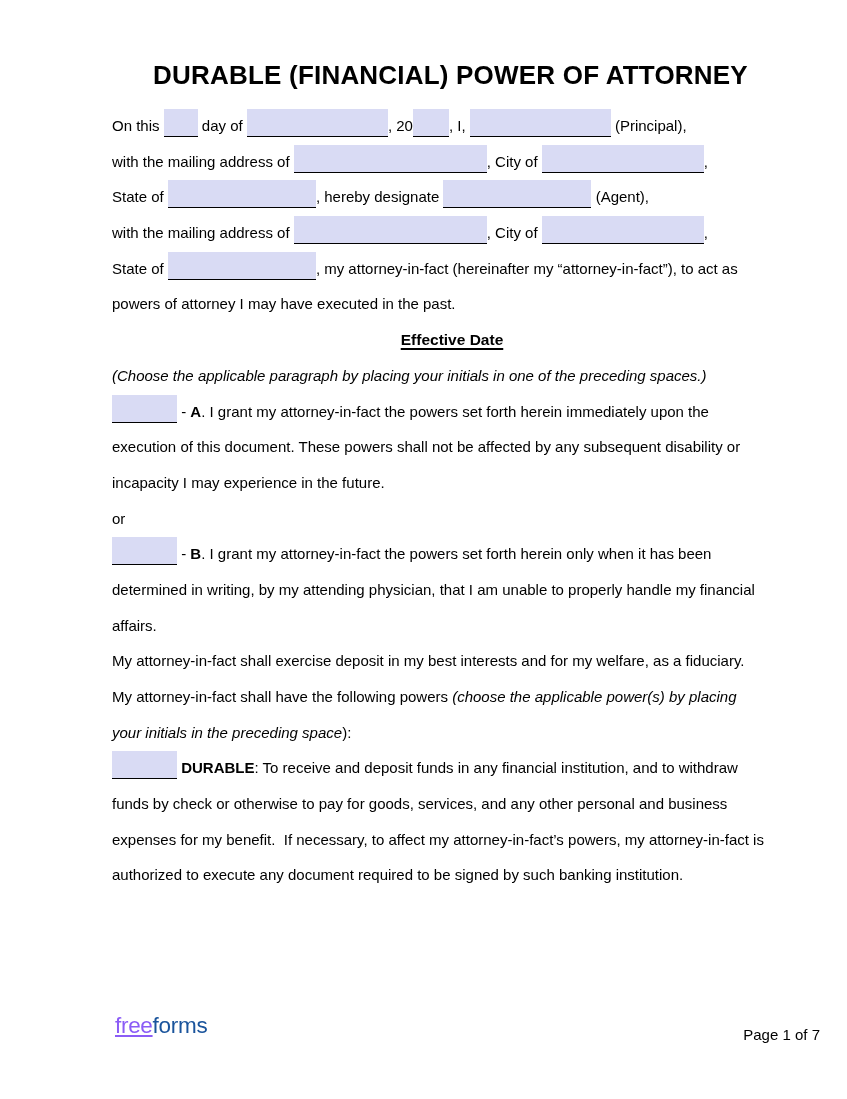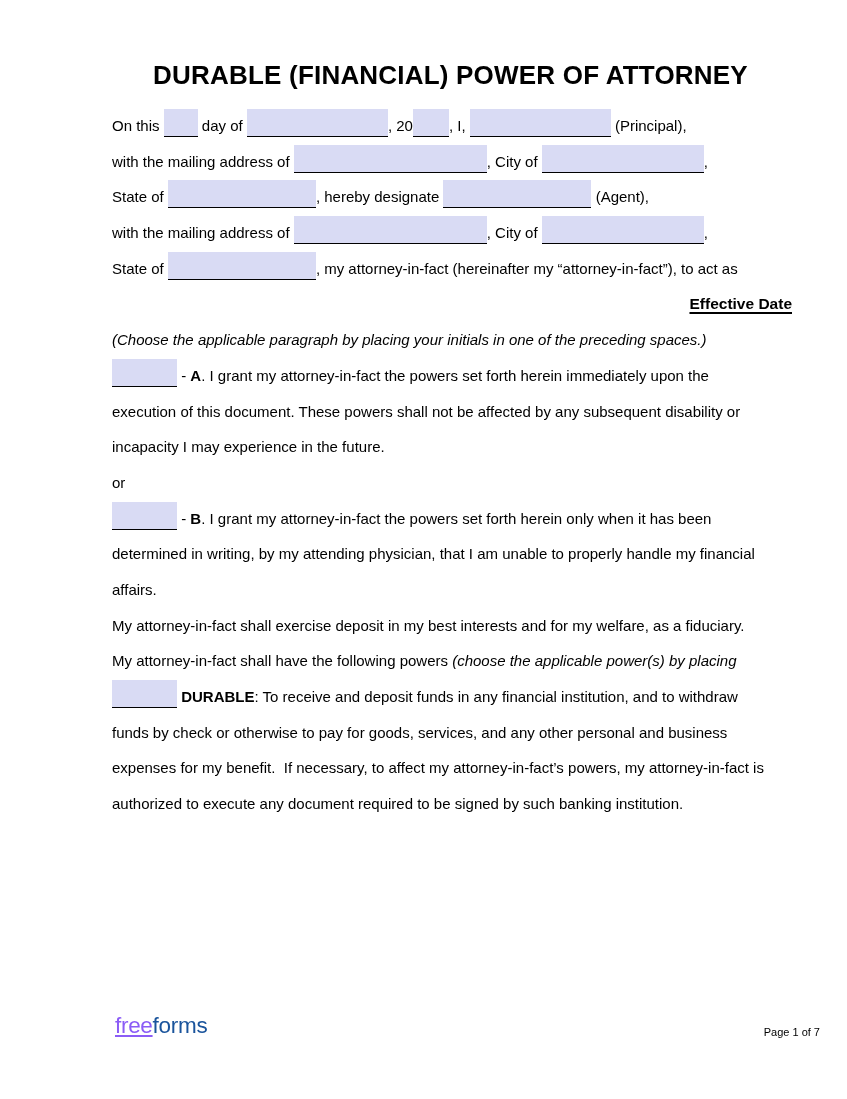--- a/index.html
+++ b/index.html
@@ -6,75 +6,77 @@
   .page{
     position:relative;width:847px;height:1099px;background:#ffffff;
     font-family:"Liberation Sans",sans-serif;color:#000;overflow:hidden;margin-left:27px;
   }
   .title{
     position:absolute;top:60px;left:0;width:100%;text-align:center;
     font-size:26px;font-weight:bold;letter-spacing:.2px;
   }
   .content{position:absolute;left:85px;top:108px;width:680px;}
   .row{height:35.7px;line-height:35.7px;white-space:pre;font-size:15px;}
-  .row.center{text-align:right;}
+  .row.center{text-align:center;}
   .heading{font-weight:bold;text-decoration:underline;text-decoration-thickness:1.8px;text-underline-offset:3px;font-size:15.5px;}
   .italic{font-style:italic;}
   .b{font-weight:bold;}
   .blank{
     display:inline-block;background:#d9dbf4;border-bottom:1.6px solid #000;
     height:27px;vertical-align:-6px;
   }
   .w-day{width:34px}.w-year{width:36px}.w-month{width:141px}.w-name{width:141px}
   .w-addr{width:193px}.w-city{width:162px}.w-state{width:148px}.w-agent{width:148px}
   .w-init{width:65px}
   .footer-logo{position:absolute;left:88px;top:1013px;font-size:22.5px;letter-spacing:-.3px;}
   .footer-logo .free{color:#8b5cf6;font-weight:400;text-decoration:underline;}
   .footer-logo .forms{color:#1a549c;font-weight:normal;}
-  .page-num{position:absolute;top:1026px;right:54px;font-size:11px;}
+  .page-num{position:absolute;top:1026px;right:54px;font-size:15px;}
 </style>
 </head>
 <body>
 
 <div class="page">
 
   <div class="title">DURABLE (FINANCIAL) POWER OF ATTORNEY</div>
 
   <div class="content">
 
     <div class="row"><span>On this </span><span class="blank w-day"></span><span> day of </span><span class="blank w-month"></span><span>, 20</span><span class="blank w-year"></span><span>, I, </span><span class="blank w-name"></span><span> (Principal),</span></div>
 
     <div class="row"><span>with the mailing address of </span><span class="blank w-addr"></span><span>, City of </span><span class="blank w-city"></span><span>,</span></div>
 
     <div class="row"><span>State of </span><span class="blank w-state"></span><span>, hereby designate </span><span class="blank w-agent"></span><span> (Agent),</span></div>
 
     <div class="row"><span>with the mailing address of </span><span class="blank w-addr"></span><span>, City of </span><span class="blank w-city"></span><span>,</span></div>
 
     <div class="row"><span>State of </span><span class="blank w-state"></span><span>, my attorney-in-fact (hereinafter my “attorney-in-fact”), to act as</span></div>
 
+    <div class="row">powers of attorney I may have executed in the past.</div>
 
     <div class="row center"><span class="heading">Effective Date</span></div>
 
     <div class="row italic">(Choose the applicable paragraph by placing your initials in one of the preceding spaces.)</div>
 
     <div class="row"><span class="blank w-init"></span><span> - </span><span class="b">A</span><span>. I grant my attorney-in-fact the powers set forth herein immediately upon the</span></div>
     <div class="row">execution of this document. These powers shall not be affected by any subsequent disability or</div>
     <div class="row">incapacity I may experience in the future.</div>
 
     <div class="row">or</div>
 
     <div class="row"><span class="blank w-init"></span><span> - </span><span class="b">B</span><span>. I grant my attorney-in-fact the powers set forth herein only when it has been</span></div>
     <div class="row">determined in writing, by my attending physician, that I am unable to properly handle my financial</div>
     <div class="row">affairs.</div>
 
 
     <div class="row">My attorney-in-fact shall exercise deposit in my best interests and for my welfare, as a fiduciary.</div>
 
     <div class="row"><span>My attorney-in-fact shall have the following powers </span><span class="italic">(choose the applicable power(s) by placing</span></div>
 
+    <div class="row"><span class="italic">your initials in the preceding space</span><span>):</span></div>
 
     <div class="row"><span class="blank w-init"></span><span> </span><span class="b">DURABLE</span><span>: To receive and deposit funds in any financial institution, and to withdraw</span></div>
     <div class="row">funds by check or otherwise to pay for goods, services, and any other personal and business</div>
     <div class="row">expenses for my benefit.  If necessary, to affect my attorney-in-fact’s powers, my attorney-in-fact is</div>
     <div class="row">authorized to execute any document required to be signed by such banking institution.</div>
 
   </div>
 
   <div class="footer-logo"><span class="free">free</span><span class="forms">forms</span></div>
 

